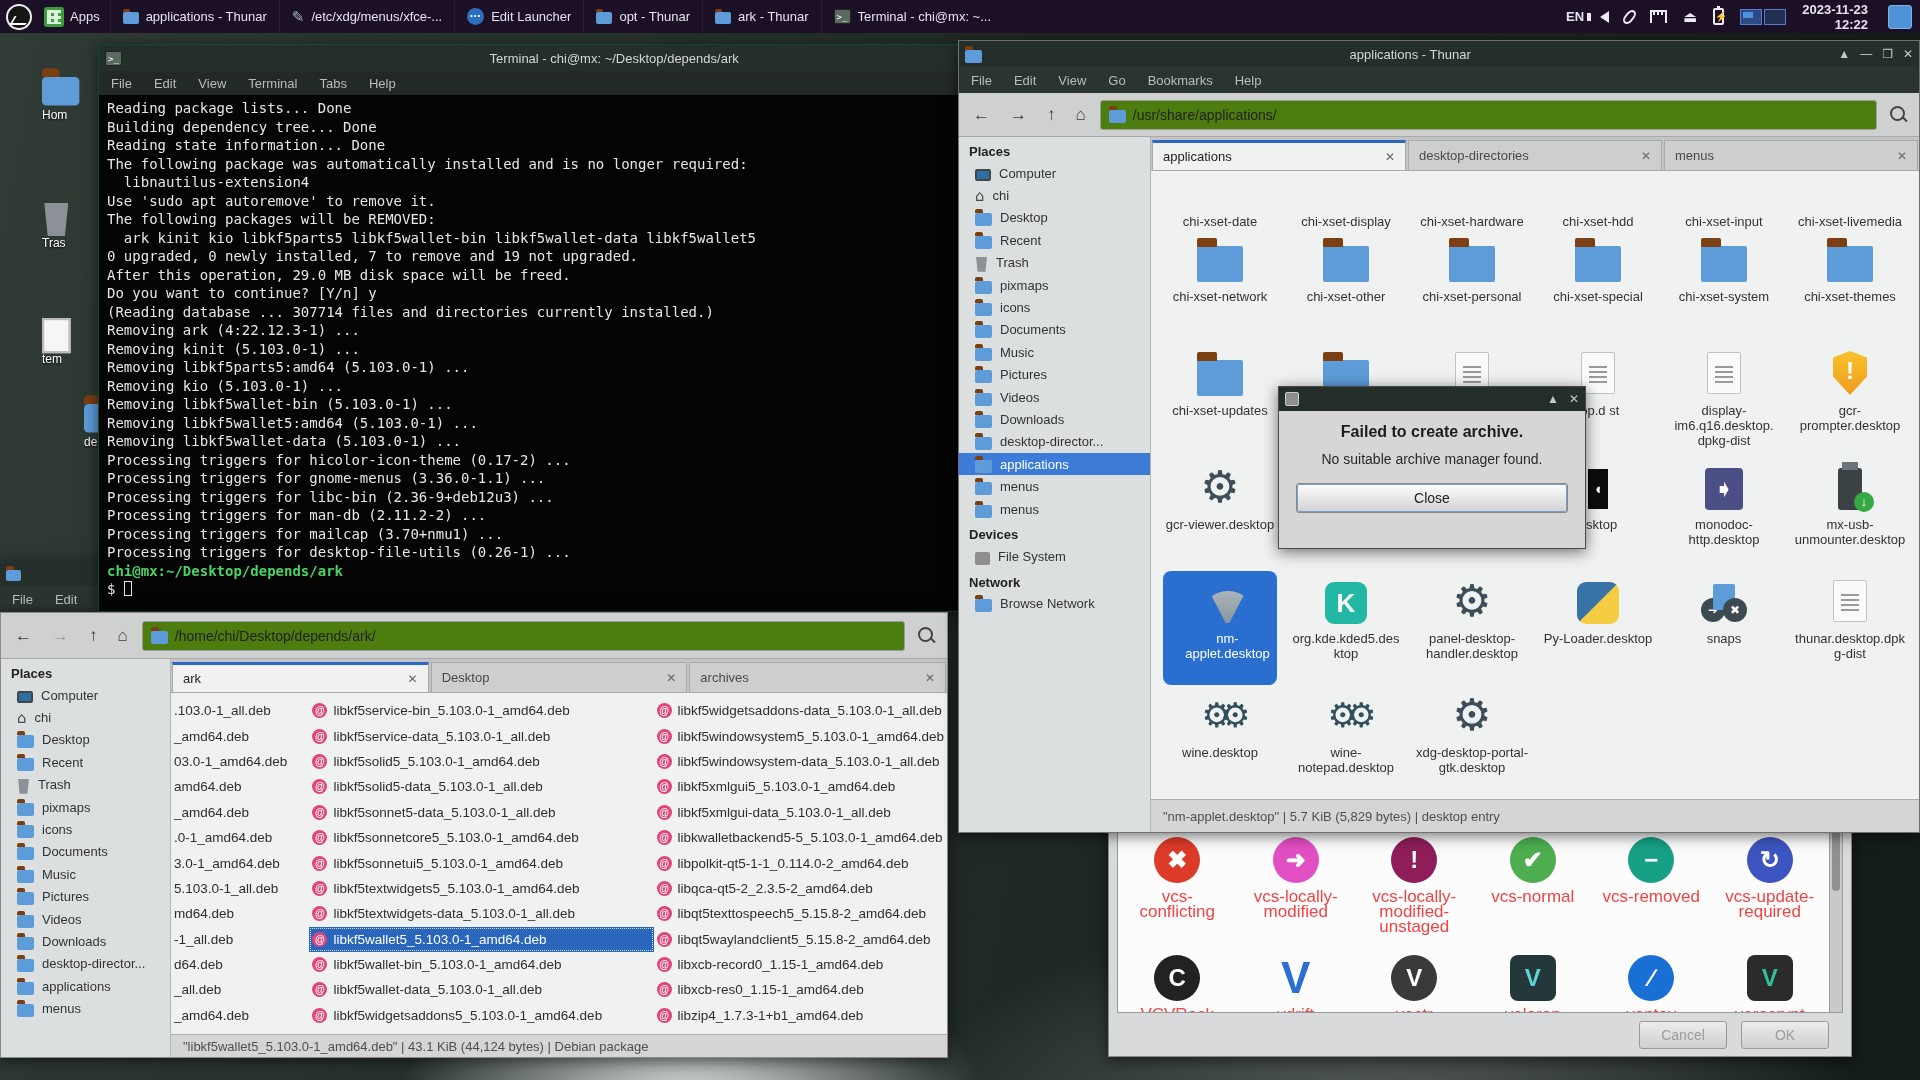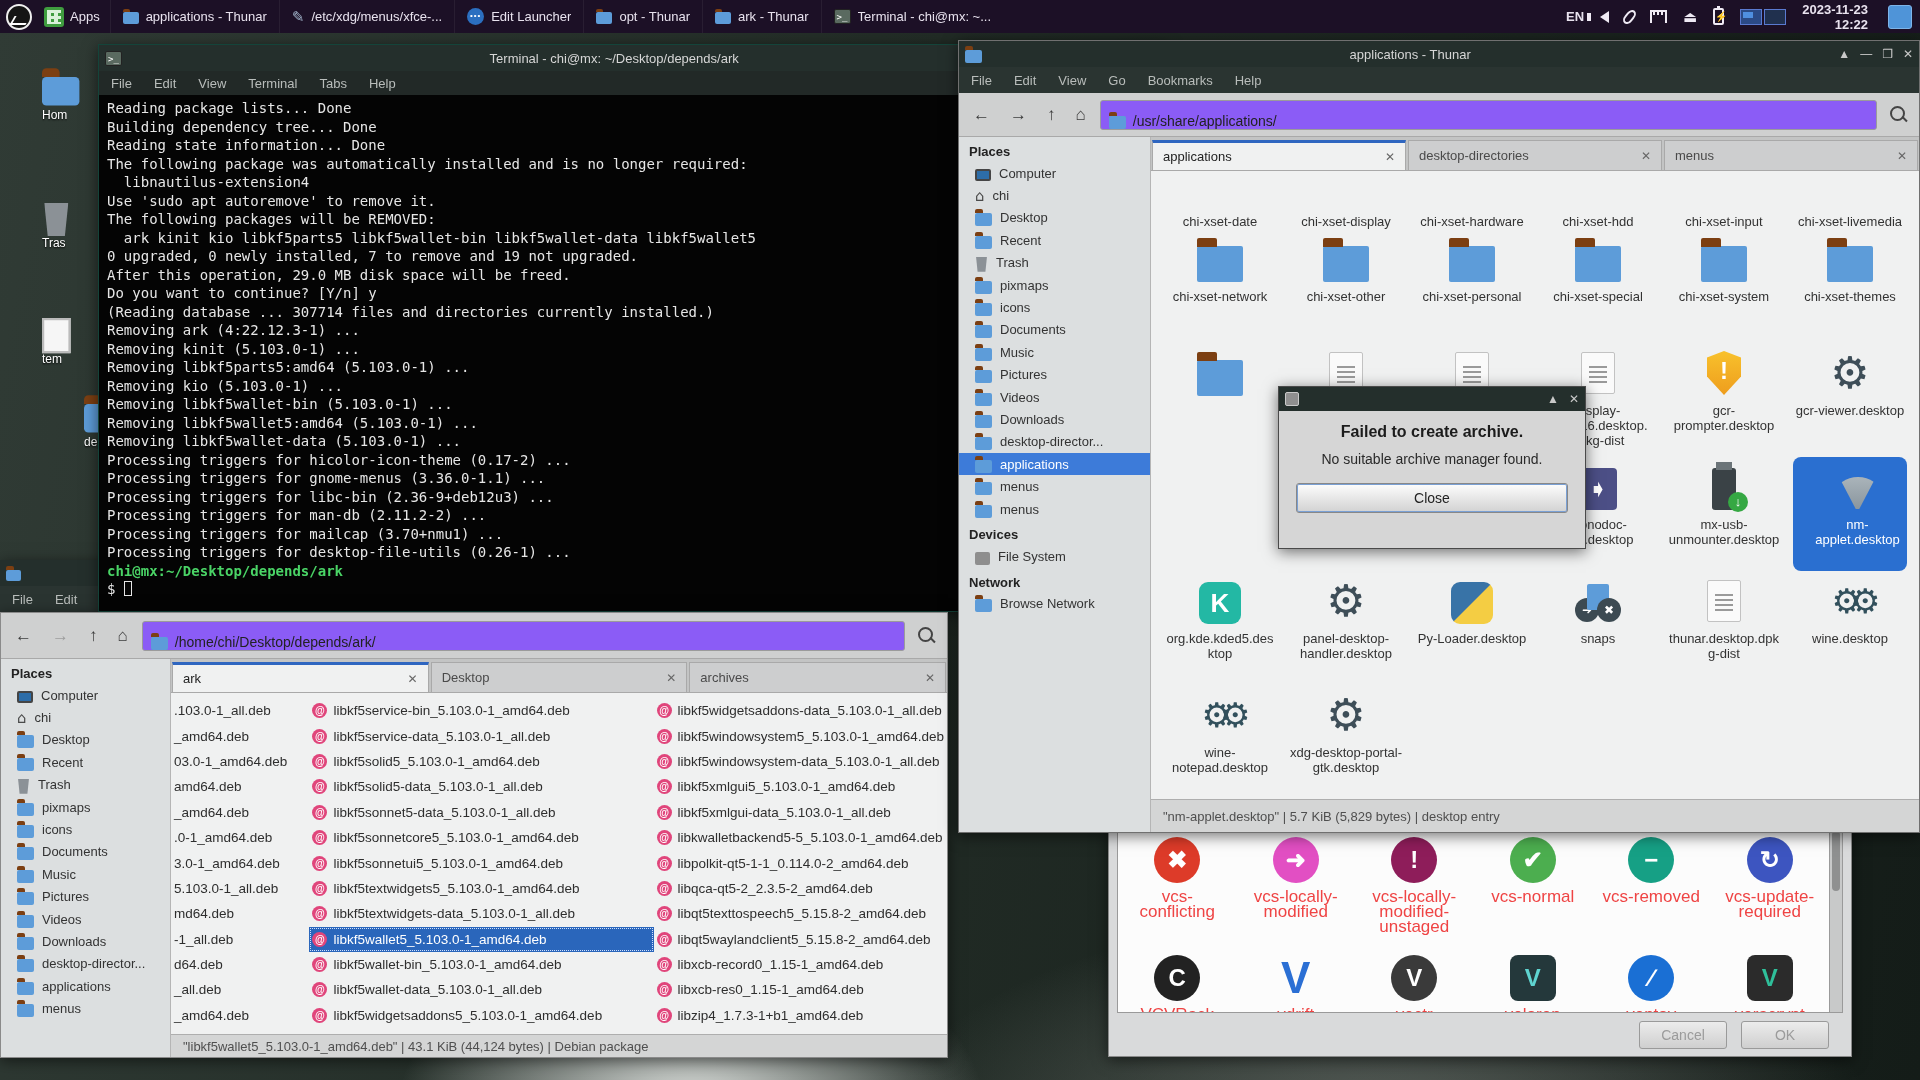--- a/index.html
+++ b/index.html
@@ -96,21 +96,21 @@
   
   .window { position:absolute; box-shadow:0 3px 14px rgba(0,0,0,.55); }
   .tbar { height:26px; background:#242f2c; color:#d6d6d6; display:flex; align-items:center; padding:0 6px; font-size:13px; }
   .tbar .ttl { flex:1; text-align:center; white-space:nowrap; overflow:hidden; }
   .wbtns { display:flex; gap:10px; color:#c9c9c9; font-size:12px; }
   .wbtns span { cursor:default; }
   .mbar { background:#2a3431; color:#b9bdbb; display:flex; gap:22px; align-items:center; padding:0 12px; font-size:13px; }
   .toolbar { background:#cfd0d0; border-bottom:1px solid #a9a9a9; display:flex; align-items:center; gap:8px; padding:0 8px; }
   .navb { font-size:17px; color:#3b3b3b; padding:2px 6px; }
   .navb.dis { color:#9d9d9d; }
-  .pathbar { flex:1; background:#8b5cf6; border:1px solid #9b9b9b; border-radius:3px; height:30px; display:flex; align-items:flex-end; gap:7px; padding:0 8px; font-size:14px; color:#222; }
+  .pathbar { flex:1; background:#4d7c0f; border:1px solid #9b9b9b; border-radius:3px; height:30px; display:flex; align-items:center; gap:7px; padding:0 8px; font-size:14px; color:#222; }
   .srch { width:26px; height:26px; position:relative; }
   .srch::before { content:''; position:absolute; left:5px; top:4px; width:11px; height:11px; border:2px solid #444; border-radius:50%; }
   .srch::after { content:''; position:absolute; left:16px; top:16px; width:7px; height:2px; background:#444; transform:rotate(45deg); }
   .sidebar { background:#dcdfe0; border-right:1px solid #b5b5b5; overflow:hidden; font-size:13px; color:#333; }
   .sb-head { font-weight:bold; padding:7px 10px 3px; color:#222; }
   .sb-item { display:flex; align-items:center; gap:8px; padding:2px 10px 2px 16px; height:22.4px; white-space:nowrap; }
   .sb-item.sel { background:#3d7bd9; color:#fff; }
   .tabbar { display:flex; background:#c3c4c4; border-bottom:1px solid #a9a9a9; align-items:flex-end; }
   .tab { flex:1; height:30px; margin:3px 1px 0; background:#cdcecf; border:1px solid #a9a9a9; border-bottom:none; display:flex; align-items:center; font-size:13px; color:#4a4a4a; padding:0 10px; }
   .tab .tl { flex:1; white-space:nowrap; overflow:hidden; }
@@ -776,20 +776,26 @@
           <div class="gcell">
             <div class="icz">
               <span class="ic fold fold-lg"></span>
             </div>
             <div class="glbl">chi-xset-themes</div>
           </div>
           <div class="gcell">
             <div class="icz">
               <span class="ic fold fold-lg"></span>
             </div>
+            <div class="glbl">chi-xset-updates</div>
+          </div>
+          <div class="gcell">
+            <div class="icz">
+              <span class="ic fold fold-lg"></span>
+            </div>
             <div class="glbl"></div>
           </div>
           <div class="gcell">
             <div class="icz">
               <span class="ic file-lg"></span>
             </div>
             <div class="glbl"></div>
           </div>
           <div class="gcell">
             <div class="icz">

